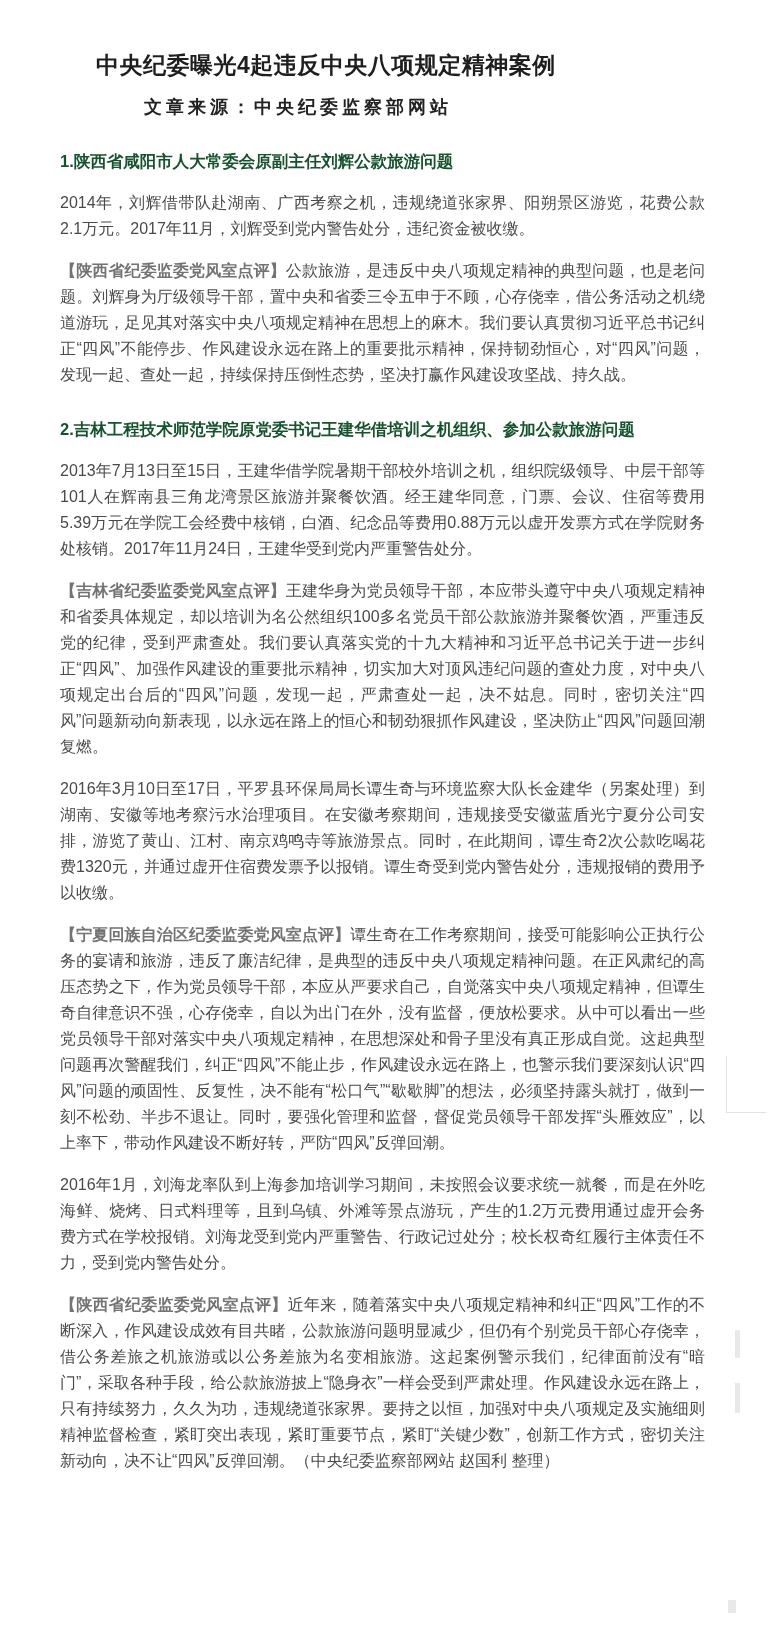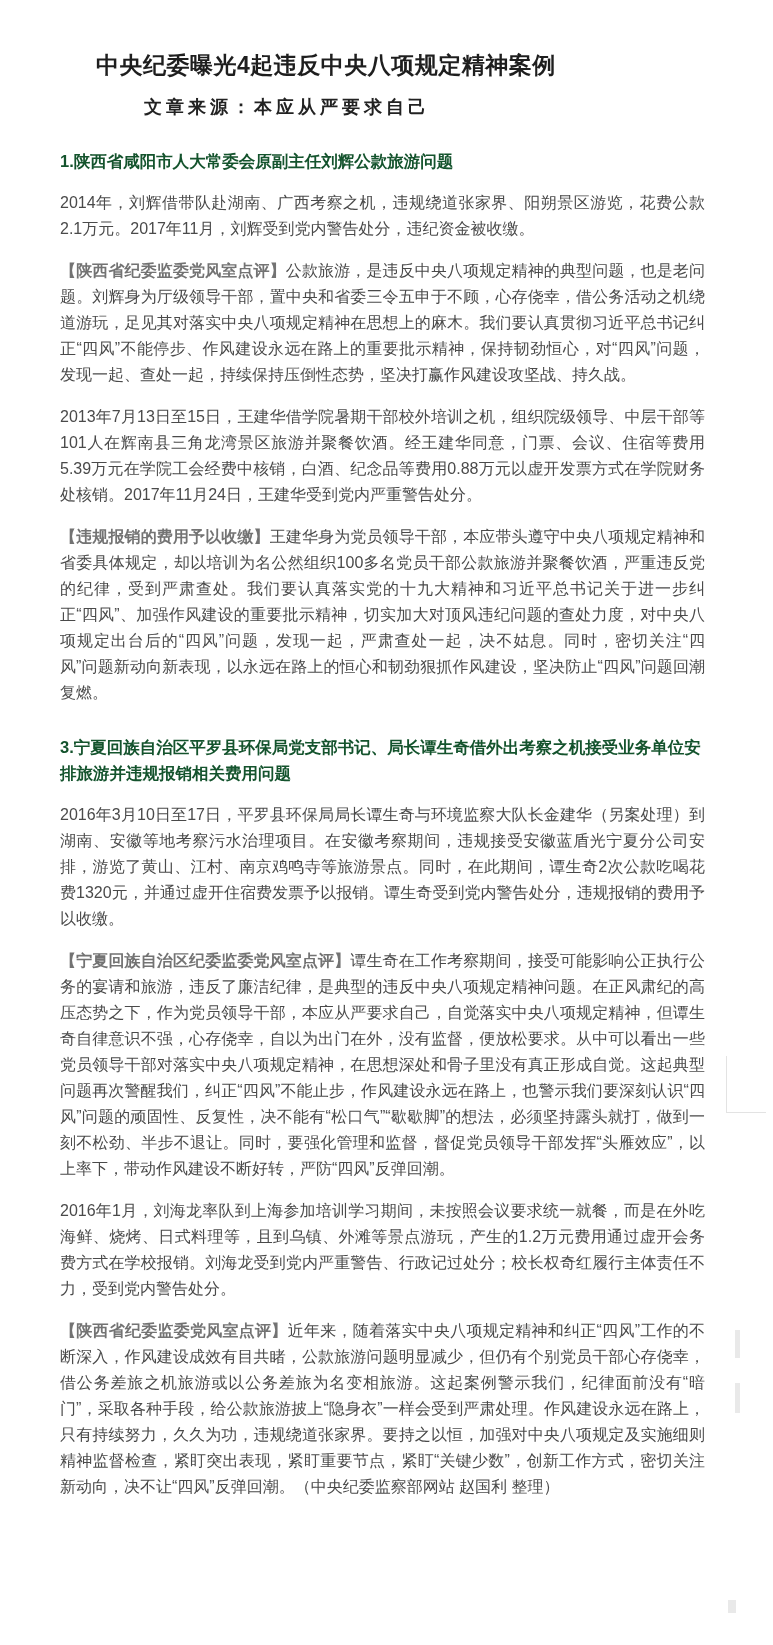--- a/index.html
+++ b/index.html
@@ -59,35 +59,35 @@
   .artifact.line-v { width: 1px; background: #e3e3e3; }
   .artifact.line-h { height: 1px; background: #e3e3e3; }
 </style>
 </head>
 <body>
 
 <div class="page">
   <div class="article">
 
     <h1 class="title">中央纪委曝光4起违反中央八项规定精神案例</h1>
-    <div class="source">文章来源：本应从严要求自己</div>
+    <div class="source">文章来源：中央纪委监察部网站</div>
 
     <section class="case">
       <h2>1.陕西省咸阳市人大常委会原副主任刘辉公款旅游问题</h2>
       <p class="body">2014年，刘辉借带队赴湖南、广西考察之机，违规绕道张家界、阳朔景区游览，花费公款2.1万元。2017年11月，刘辉受到党内警告处分，违纪资金被收缴。</p>
       <p class="comment"><strong>【陕西省纪委监委党风室点评】</strong><span>公款旅游，是违反中央八项规定精神的典型问题，也是老问题。刘辉身为厅级领导干部，置中央和省委三令五申于不顾，心存侥幸，借公务活动之机绕道游玩，足见其对落实中央八项规定精神在思想上的麻木。我们要认真贯彻习近平总书记纠正“四风”不能停步、作风建设永远在路上的重要批示精神，保持韧劲恒心，对“四风”问题，发现一起、查处一起，持续保持压倒性态势，坚决打赢作风建设攻坚战、持久战。</span></p>
     </section>
 
     <section class="case">
+      <h2>2.吉林工程技术师范学院原党委书记王建华借培训之机组织、参加公款旅游问题</h2>
       <p class="body">2013年7月13日至15日，王建华借学院暑期干部校外培训之机，组织院级领导、中层干部等101人在辉南县三角龙湾景区旅游并聚餐饮酒。经王建华同意，门票、会议、住宿等费用5.39万元在学院工会经费中核销，白酒、纪念品等费用0.88万元以虚开发票方式在学院财务处核销。2017年11月24日，王建华受到党内严重警告处分。</p>
-      <p class="comment"><strong>【违规报销的费用予以收缴】</strong><span>王建华身为党员领导干部，本应带头遵守中央八项规定精神和省委具体规定，却以培训为名公然组织100多名党员干部公款旅游并聚餐饮酒，严重违反党的纪律，受到严肃查处。我们要认真落实党的十九大精神和习近平总书记关于进一步纠正“四风”、加强作风建设的重要批示精神，切实加大对顶风违纪问题的查处力度，对中央八项规定出台后的“四风”问题，发现一起，严肃查处一起，决不姑息。同时，密切关注“四风”问题新动向新表现，以永远在路上的恒心和韧劲狠抓作风建设，坚决防止“四风”问题回潮复燃。</span></p>
+      <p class="comment"><strong>【吉林省纪委监委党风室点评】</strong><span>王建华身为党员领导干部，本应带头遵守中央八项规定精神和省委具体规定，却以培训为名公然组织100多名党员干部公款旅游并聚餐饮酒，严重违反党的纪律，受到严肃查处。我们要认真落实党的十九大精神和习近平总书记关于进一步纠正“四风”、加强作风建设的重要批示精神，切实加大对顶风违纪问题的查处力度，对中央八项规定出台后的“四风”问题，发现一起，严肃查处一起，决不姑息。同时，密切关注“四风”问题新动向新表现，以永远在路上的恒心和韧劲狠抓作风建设，坚决防止“四风”问题回潮复燃。</span></p>
     </section>
 
     <section class="case">
-      <h2>3.宁夏回族自治区平罗县环保局党支部书记、局长谭生奇借外出考察之机接受业务单位安排旅游并违规报销相关费用问题</h2>
       <p class="body">2016年3月10日至17日，平罗县环保局局长谭生奇与环境监察大队长金建华（另案处理）到湖南、安徽等地考察污水治理项目。在安徽考察期间，违规接受安徽蓝盾光宁夏分公司安排，游览了黄山、江村、南京鸡鸣寺等旅游景点。同时，在此期间，谭生奇2次公款吃喝花费1320元，并通过虚开住宿费发票予以报销。谭生奇受到党内警告处分，违规报销的费用予以收缴。</p>
       <p class="comment"><strong>【宁夏回族自治区纪委监委党风室点评】</strong><span>谭生奇在工作考察期间，接受可能影响公正执行公务的宴请和旅游，违反了廉洁纪律，是典型的违反中央八项规定精神问题。在正风肃纪的高压态势之下，作为党员领导干部，本应从严要求自己，自觉落实中央八项规定精神，但谭生奇自律意识不强，心存侥幸，自以为出门在外，没有监督，便放松要求。从中可以看出一些党员领导干部对落实中央八项规定精神，在思想深处和骨子里没有真正形成自觉。这起典型问题再次警醒我们，纠正“四风”不能止步，作风建设永远在路上，也警示我们要深刻认识“四风”问题的顽固性、反复性，决不能有“松口气”“歇歇脚”的想法，必须坚持露头就打，做到一刻不松劲、半步不退让。同时，要强化管理和监督，督促党员领导干部发挥“头雁效应”，以上率下，带动作风建设不断好转，严防“四风”反弹回潮。</span></p>
     </section>
 
     <section class="case">
       <p class="body">2016年1月，刘海龙率队到上海参加培训学习期间，未按照会议要求统一就餐，而是在外吃海鲜、烧烤、日式料理等，且到乌镇、外滩等景点游玩，产生的1.2万元费用通过虚开会务费方式在学校报销。刘海龙受到党内严重警告、行政记过处分；校长权奇红履行主体责任不力，受到党内警告处分。</p>
       <p class="comment"><strong>【陕西省纪委监委党风室点评】</strong><span>近年来，随着落实中央八项规定精神和纠正“四风”工作的不断深入，作风建设成效有目共睹，公款旅游问题明显减少，但仍有个别党员干部心存侥幸，借公务差旅之机旅游或以公务差旅为名变相旅游。这起案例警示我们，纪律面前没有“暗门”，采取各种手段，给公款旅游披上“隐身衣”一样会受到严肃处理。作风建设永远在路上，只有持续努力，久久为功，违规绕道张家界。要持之以恒，加强对中央八项规定及实施细则精神监督检查，紧盯突出表现，紧盯重要节点，紧盯“关键少数”，创新工作方式，密切关注新动向，决不让“四风”反弹回潮。（中央纪委监察部网站 赵国利 整理）</span></p>
     </section>
 
   </div>

